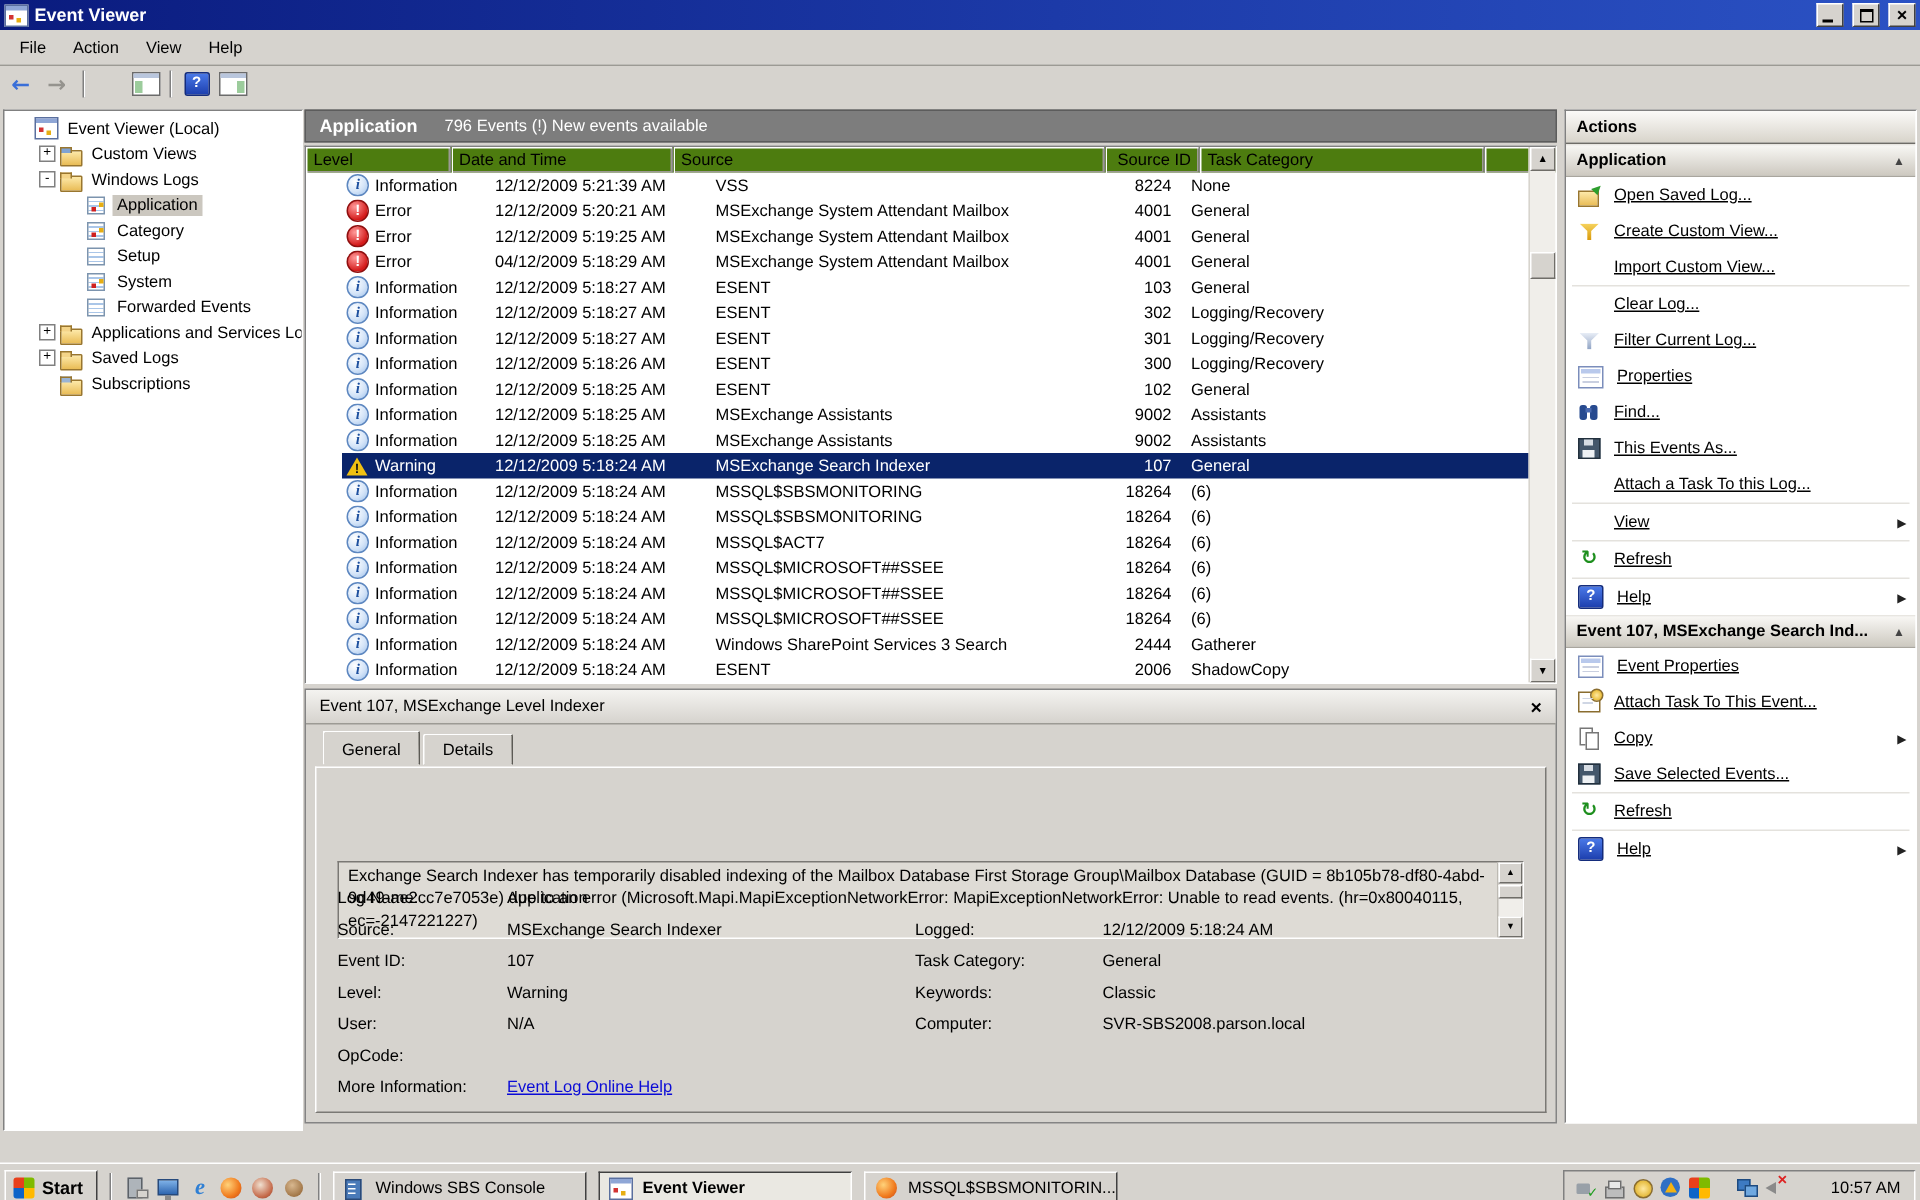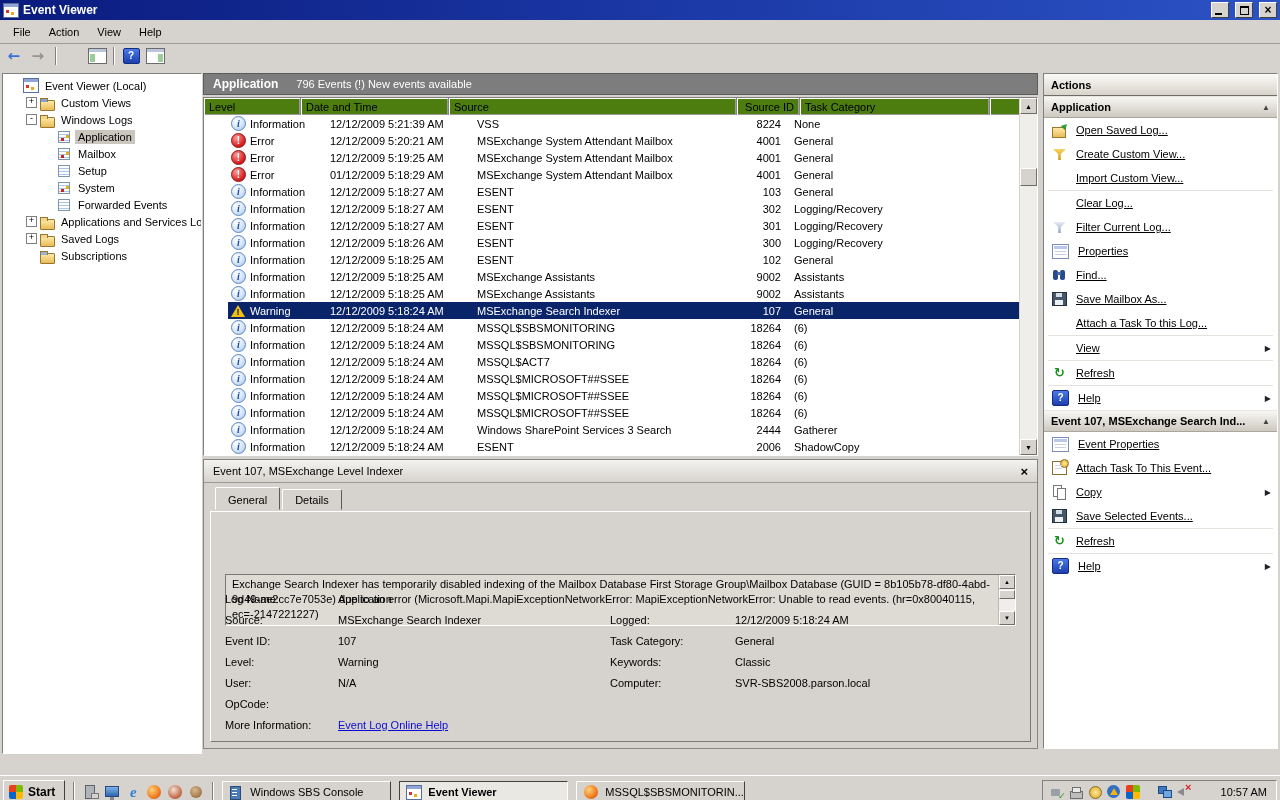--- a/index.html
+++ b/index.html
@@ -268,21 +268,21 @@
           <span class="tree-label">Windows Logs</span>
         </div>
         <div class="tree-item" style="padding-left: 40px;">
           <span class="expander none"></span>
           <span class="ic ic-log-ev"></span>
           <span class="tree-label sel">Application</span>
         </div>
         <div class="tree-item" style="padding-left: 40px;">
           <span class="expander none"></span>
           <span class="ic ic-log-ev"></span>
-          <span class="tree-label">Mailbox</span>
+          <span class="tree-label">Category</span>
         </div>
         <div class="tree-item" style="padding-left: 40px;">
           <span class="expander none"></span>
           <span class="ic ic-log-plain"></span>
           <span class="tree-label">Setup</span>
         </div>
         <div class="tree-item" style="padding-left: 40px;">
           <span class="expander none"></span>
           <span class="ic ic-log-ev"></span>
           <span class="tree-label">System</span>
@@ -352,21 +352,21 @@
             <span class="cell c-date">12/12/2009 5:19:25 AM</span>
             <span class="cell c-source">MSExchange System Attendant Mailbox</span>
             <span class="cell c-id">4001</span>
             <span class="cell c-cat">General</span>
           </div>
           <div class="erow">
             <span class="cell c-level">
               <span class="ic ic-error"></span>
               <span>Error</span>
             </span>
-            <span class="cell c-date">01/12/2009 5:18:29 AM</span>
+            <span class="cell c-date">04/12/2009 5:18:29 AM</span>
             <span class="cell c-source">MSExchange System Attendant Mailbox</span>
             <span class="cell c-id">4001</span>
             <span class="cell c-cat">General</span>
           </div>
           <div class="erow">
             <span class="cell c-level">
               <span class="ic ic-info"></span>
               <span>Information</span>
             </span>
             <span class="cell c-date">12/12/2009 5:18:27 AM</span>
@@ -628,21 +628,21 @@
           <div class="act-item">
             <span class="ic ic-props"></span>
             <span class="act-label">Properties</span>
           </div>
           <div class="act-item">
             <span class="ic ic-find"></span>
             <span class="act-label">Find...</span>
           </div>
           <div class="act-item">
             <span class="ic ic-floppy"></span>
-            <span class="act-label">Save Mailbox As...</span>
+            <span class="act-label">This Events As...</span>
           </div>
           <div class="act-item">
             <span class="ic ic-none"></span>
             <span class="act-label">Attach a Task To this Log...</span>
           </div>
           <div class="act-sep"></div>
           <div class="act-item">
             <span class="ic ic-none"></span>
             <span class="act-label">View</span>
             <span class="act-arrow">▶</span>

